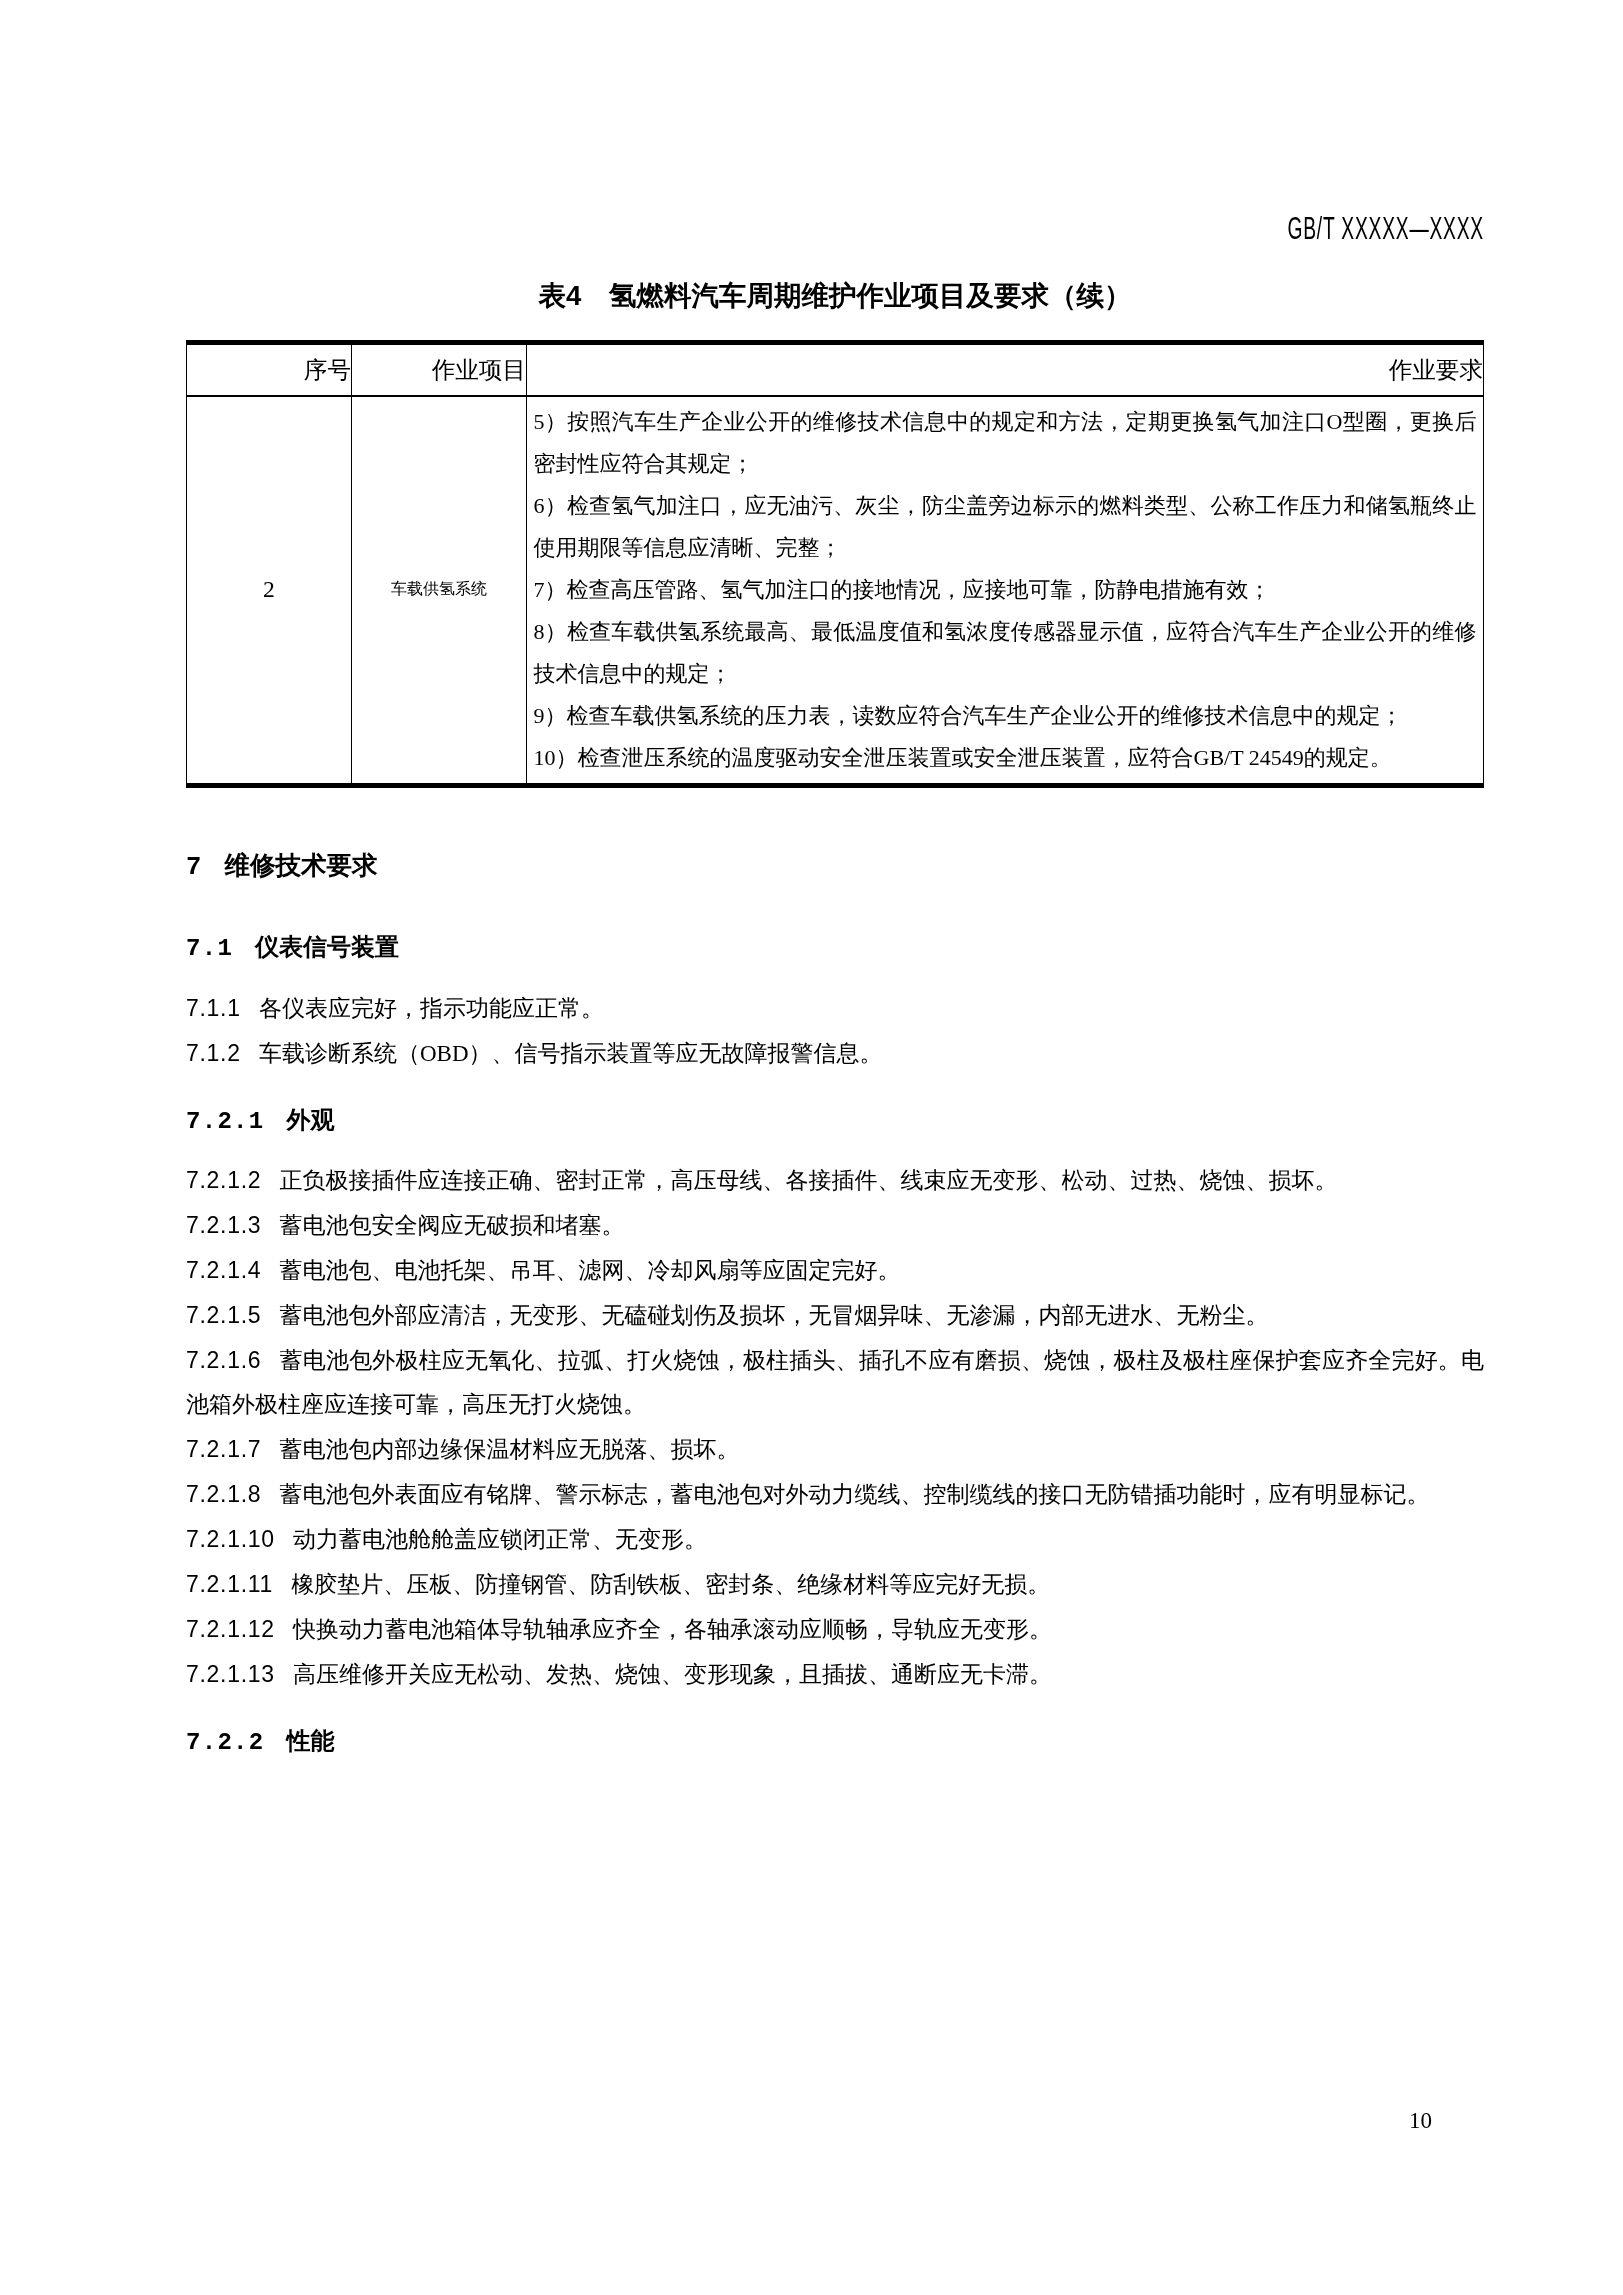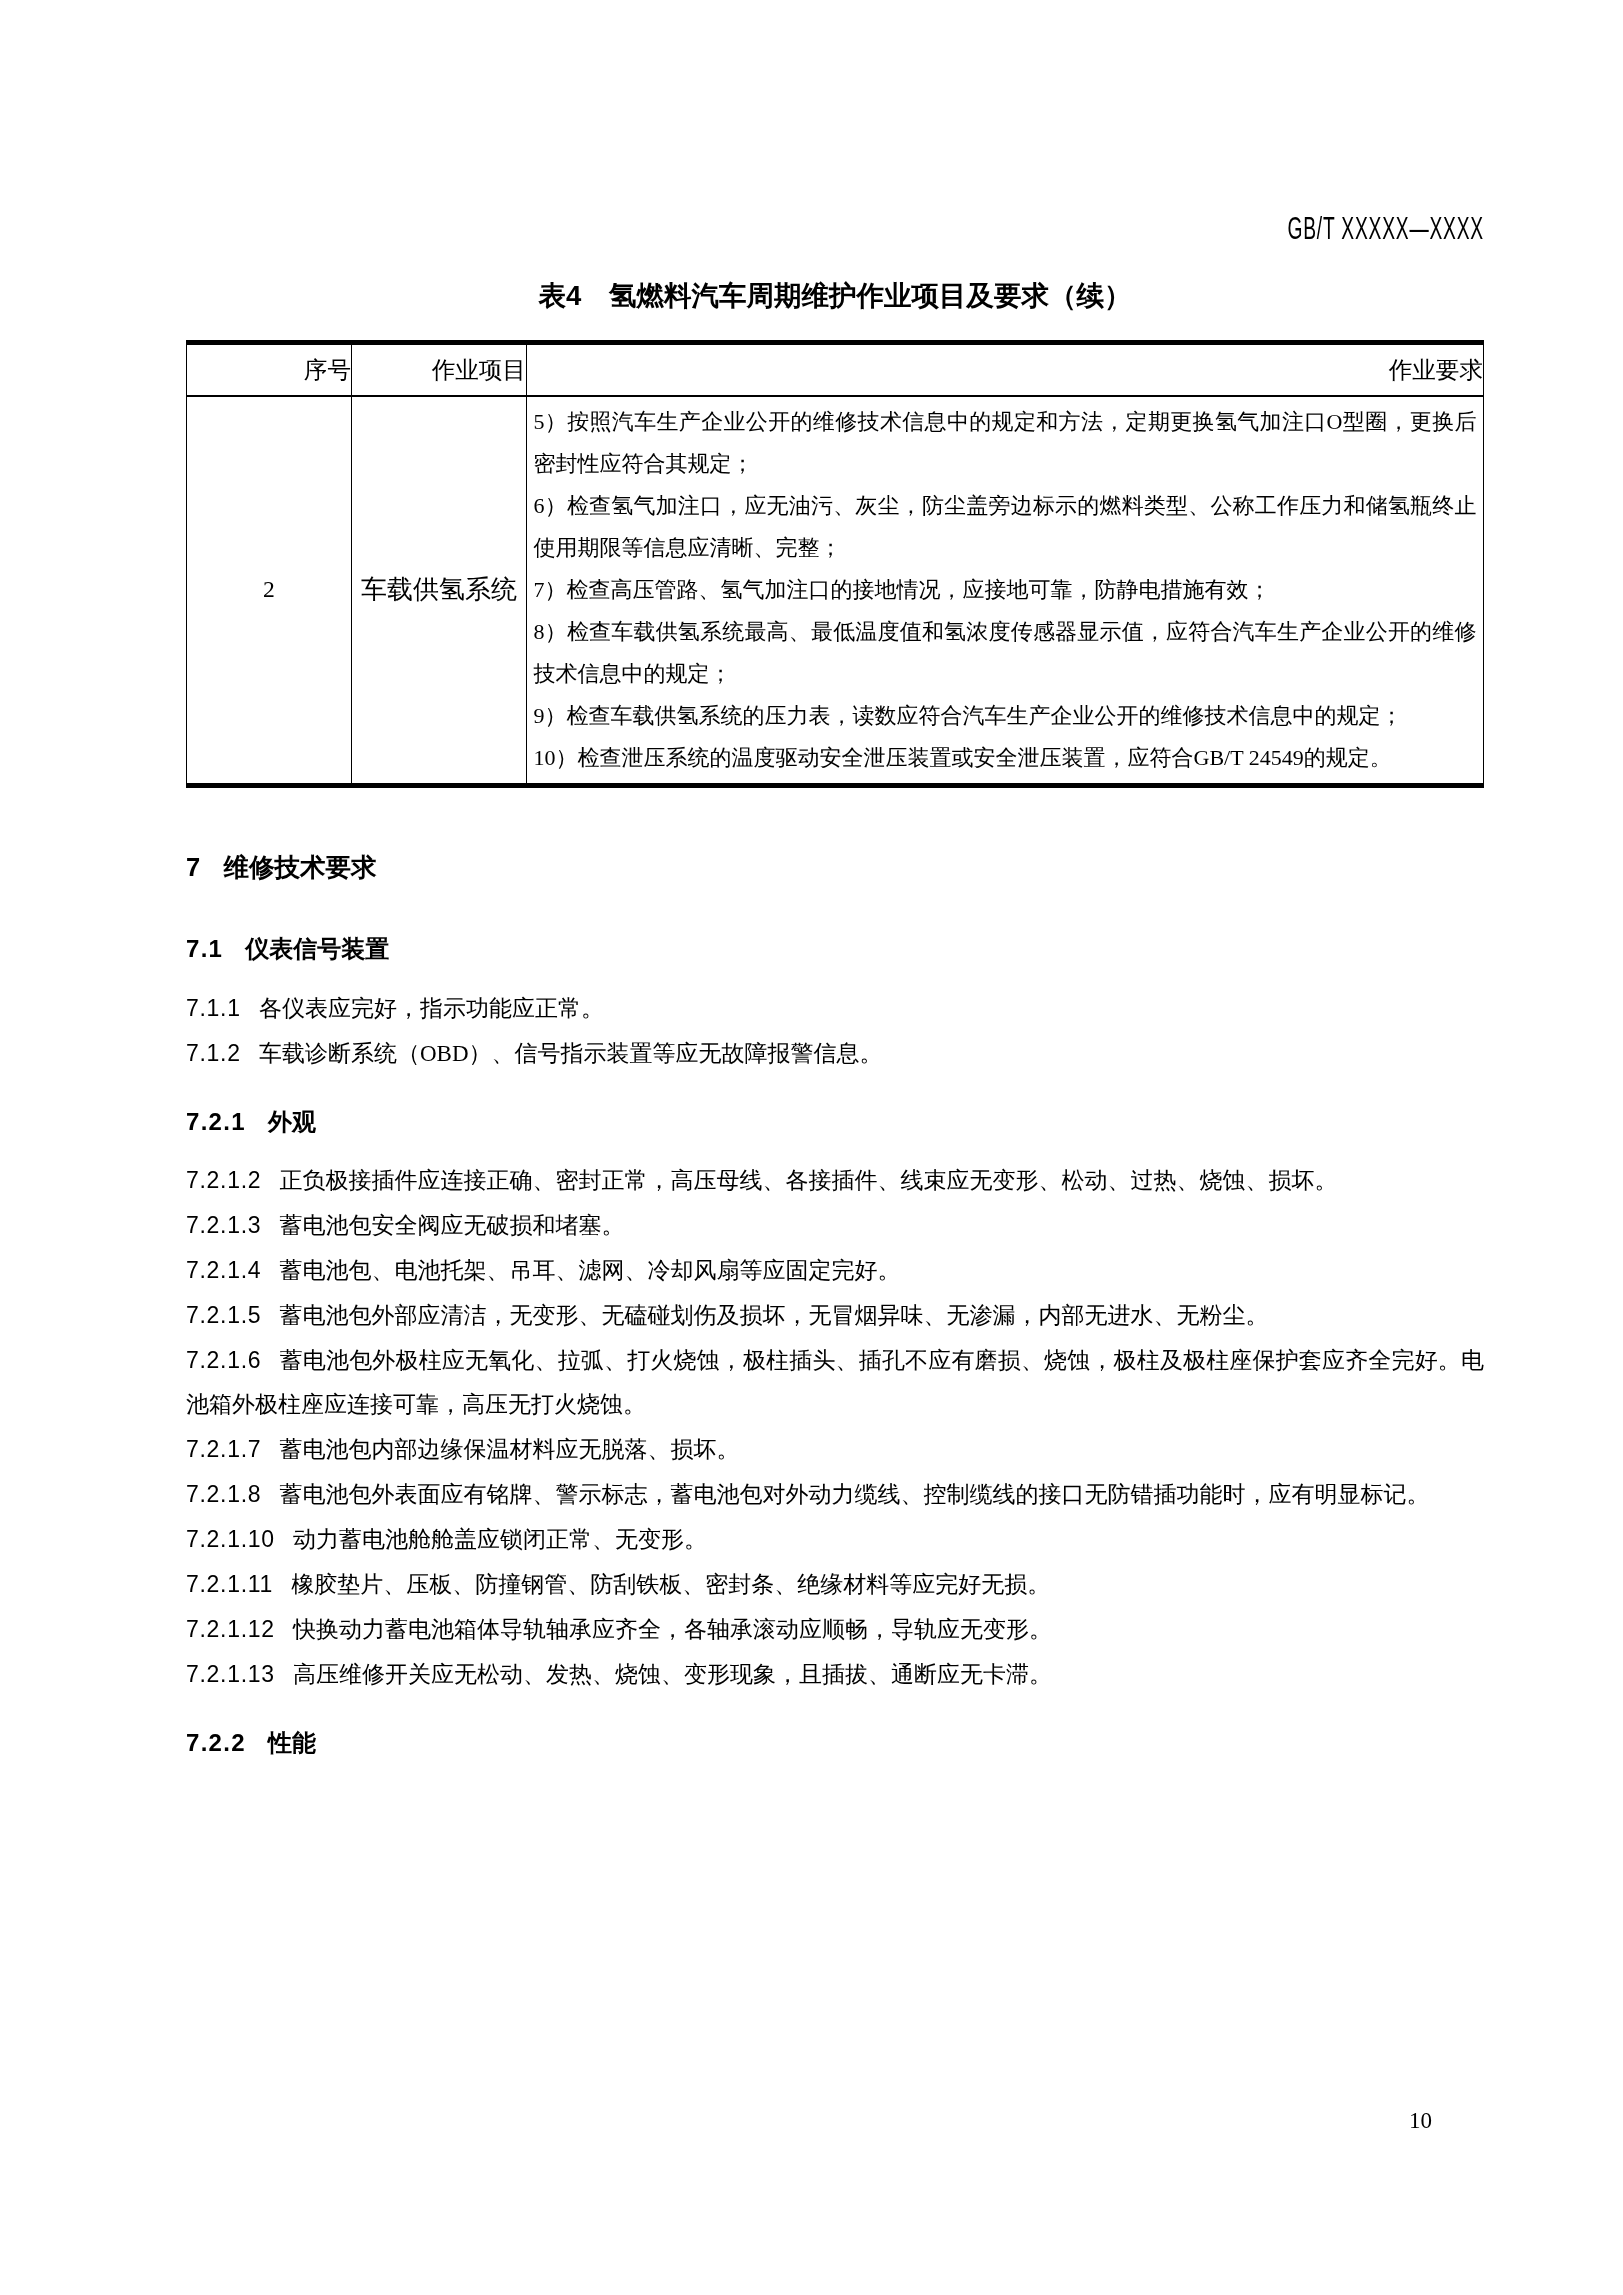--- a/index.html
+++ b/index.html
@@ -51,32 +51,32 @@
     vertical-align: middle;
   }
   table.gb-table thead th {
     height: 54px;
     font-weight: normal;
     font-size: 23.6px;
     text-align: right;
     border-bottom: 2.6px solid #000;
   }
   td.cell-seq   { width: 165px; text-align: center; font-size: 23.6px; }
-  td.cell-item  { width: 175px; text-align: center; font-size: 26px; }
+  td.cell-item  { width: 175px; text-align: center; font-size: 16px; }
   td.cell-reqs  { padding: 3.9px 6.5px; }
   .req-line {
     font-size: 22px;
     line-height: 42px;
     text-align: justify;
     text-justify: inter-ideograph;
   }
   
   .sections { margin-top: 60px; }
   .heading {
-    font-family: Liberation Sans, sans-serif;
+    font-family: Liberation Mono, monospace;
     font-weight: bold;
     line-height: 39px;
   }
   .heading.h1 { font-size: 25.5px; margin: 0 0 37px 0; }
   .heading.h2 { font-size: 24px; margin: 42px 0 18.3px 0; }
   .heading.h3 { font-size: 24px; margin: 26px 0 17px 0; }
   .heading .num { margin-right: 22px; letter-spacing: 1.3px; }
   .clause {
     font-size: 23px;
     line-height: 44px;

